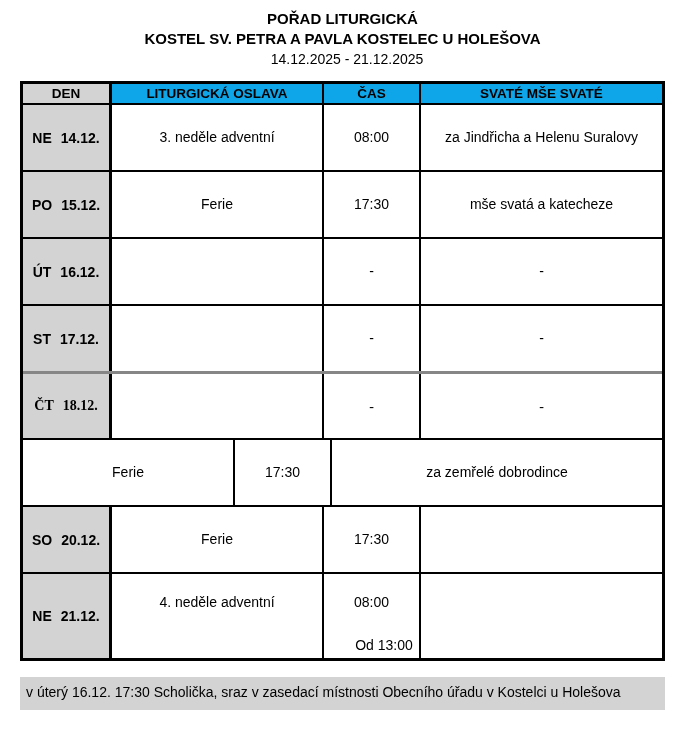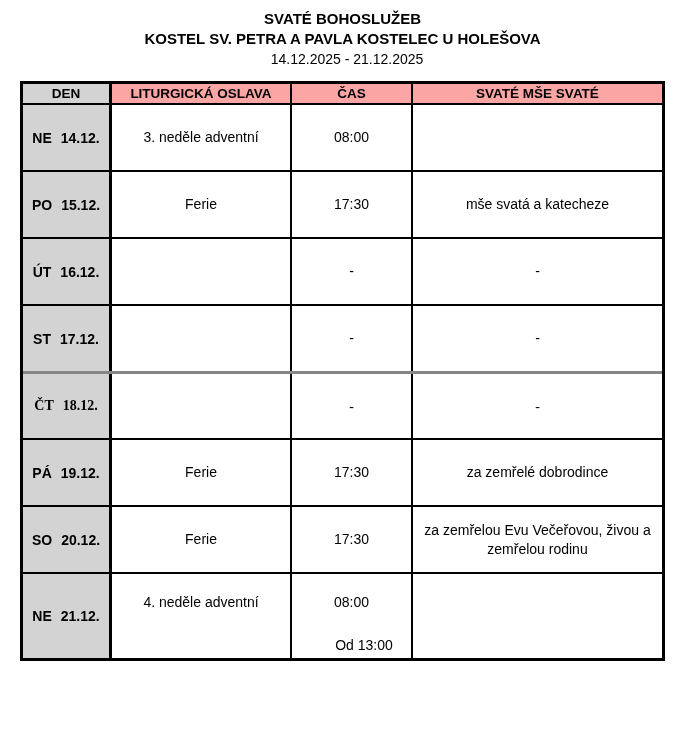--- a/index.html
+++ b/index.html
@@ -32,21 +32,21 @@
   }
   .schedule-table {
     box-sizing: border-box;
     width: 645px;
     margin: 12px 0 0 20px;
     border: 3px solid #000000;
   }
   .thead {
     display: flex;
     height: 19px;
-    background: #fca5a5;
+    background: #0ea5e9;
     font-weight: bold;
     font-size: 13.5px;
   }
   .trow {
     display: flex;
     box-sizing: border-box;
     height: 67px;
     border-top: 2px solid #000000;
     font-size: 14px;
   }
@@ -60,25 +60,25 @@
     text-align: center;
   }
   .col-day {
     width: 89px;
     border-right: 3px solid #000000;
     background: #d3d3d3;
     font-weight: bold;
     gap: 9px;
   }
   .col-celebration {
-    width: 180px;
+    width: 212px;
     border-right: 2px solid #000000;
   }
   .col-time {
-    width: 121px;
+    width: 97px;
     border-right: 2px solid #000000;
   }
   .col-intention { flex: 1; }
   .thead .cell { font-size: 13.5px; }
   .body-cell {
     flex-direction: column;
     align-items: stretch;
     padding: 0;
   }
   .sub-top {
@@ -108,21 +108,21 @@
     font-size: 14px;
     line-height: 21px;
   }
 </style>
 </head>
 <body>
 
 <div class="page">
 
   <header class="titles">
-    <div class="title-main">SVATÉ BOHOSLUŽEB</div>
+    <div class="title-main">POŘAD LITURGICKÁ</div>
     <div class="title-sub">KOSTEL SV. PETRA A PAVLA KOSTELEC U HOLEŠOVA</div>
     <div class="title-date">14.12.2025 - 21.12.2025</div>
   </header>
 
   <div class="schedule-table">
     <div class="thead">
       <div class="cell col-day">DEN</div>
       <div class="cell col-celebration">LITURGICKÁ OSLAVA</div>
       <div class="cell col-time">ČAS</div>
       <div class="cell col-intention">SVATÉ MŠE SVATÉ</div>
@@ -134,20 +134,24 @@
       <span>14.12.</span>
     </div>
     <div class="cell col-celebration body-cell">
       <div class="sub-top">3. neděle adventní</div>
 
     </div>
     <div class="cell col-time body-cell">
       <div class="sub-top">08:00</div>
 
     </div>
+    <div class="cell col-intention body-cell">
+      <div class="sub-top">za Jindřicha a Helenu Suralovy</div>
+
+    </div>
   </div>
 
   <div class="trow">
     <div class="cell col-day">
       <span>PO</span>
       <span>15.12.</span>
     </div>
     <div class="cell col-celebration body-cell">
       <div class="sub-top">Ferie</div>
 
@@ -213,24 +217,20 @@
       <div class="sub-top">-</div>
 
     </div>
     <div class="cell col-intention body-cell">
       <div class="sub-top">-</div>
 
     </div>
   </div>
 
   <div class="trow">
-    <div class="cell col-day">
-      <span>PÁ</span>
-      <span>19.12.</span>
-    </div>
     <div class="cell col-celebration body-cell">
       <div class="sub-top">Ferie</div>
 
     </div>
     <div class="cell col-time body-cell">
       <div class="sub-top">17:30</div>
 
     </div>
     <div class="cell col-intention body-cell">
       <div class="sub-top">za zemřelé dobrodince</div>
@@ -244,37 +244,34 @@
       <span>20.12.</span>
     </div>
     <div class="cell col-celebration body-cell">
       <div class="sub-top">Ferie</div>
 
     </div>
     <div class="cell col-time body-cell">
       <div class="sub-top">17:30</div>
 
     </div>
-    <div class="cell col-intention body-cell">
-      <div class="sub-top">za zemřelou Evu Večeřovou, živou a zemřelou rodinu</div>
-
-    </div>
   </div>
 
   <div class="trow tall">
     <div class="cell col-day">
       <span>NE</span>
       <span>21.12.</span>
     </div>
     <div class="cell col-celebration body-cell">
       <div class="sub-top">4. neděle adventní</div>
       <div class="sub-bottom"></div>
     </div>
     <div class="cell col-time body-cell">
       <div class="sub-top">08:00</div>
       <div class="sub-bottom">Od 13:00</div>
     </div>
   </div>
 </div>
   </div>
 
+  <div class="note">v úterý 16.12. 17:30 Scholička, sraz v zasedací místnosti Obecního úřadu v Kostelci u Holešova</div>
 
 </div>
 
 </body></html>

